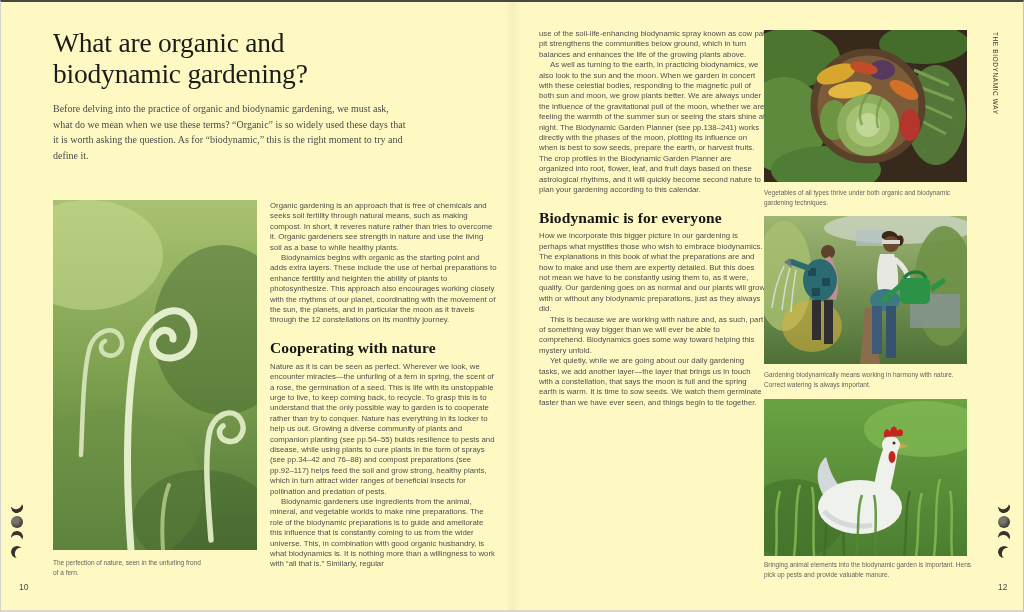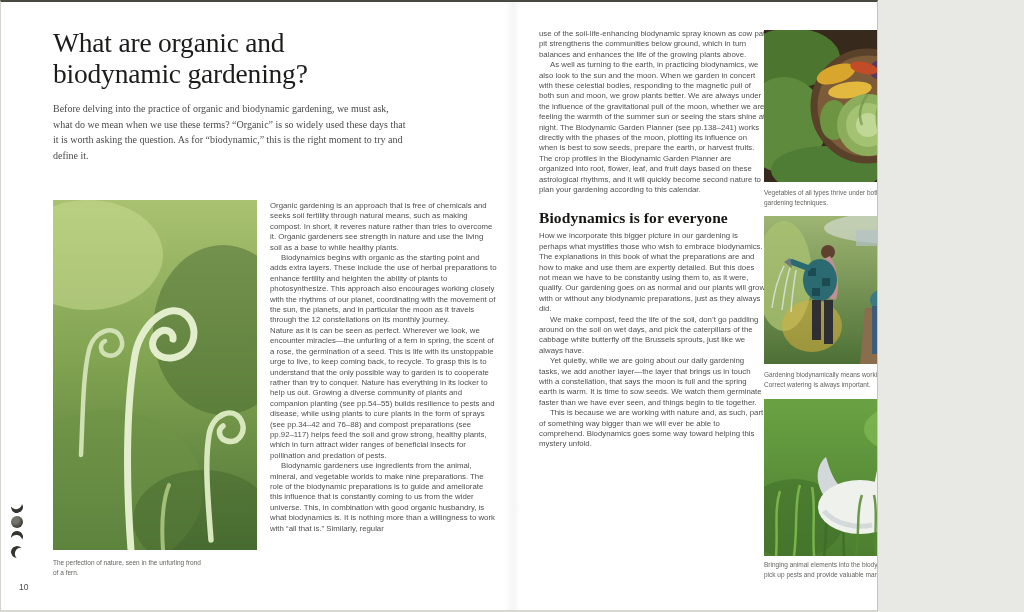--- a/index.html
+++ b/index.html
@@ -1,17 +1,17 @@
 <!DOCTYPE html>
 <html><head>
 <meta charset="utf-8">
 <style>
   html,body{margin:0;padding:0;background:#e8e8e4;}
   #spread{
-    position:relative;width:878px;height:612px;background:#ffffff;
+    position:relative;width:1024px;height:612px;background:#fef9c3;
     box-sizing:border-box;overflow:hidden;
     border-top:2px solid #4a4941;border-bottom:2px solid #d8d8d2;
     border-left:1px solid #d4d4ce;border-right:1px solid #c4c4be;
     font-family:"Liberation Sans",sans-serif;
   }
   .gutter{position:absolute;left:504px;top:0;width:16px;height:100%;
     background:linear-gradient(90deg,rgba(0,0,0,0) 0%,rgba(0,0,0,0.04) 50%,rgba(0,0,0,0) 100%);}
   .abs{position:absolute;}
   .title{
     left:52px;top:25px;width:310px;margin:0;
@@ -87,42 +87,42 @@
         <path d="M158,340 C154,290 152,260 156,235 C159,214 180,206 188,220 C194,231 186,244 174,241 C166,239 164,230 170,226" fill="none" stroke="#d8e7bd" stroke-width="5.5" stroke-linecap="round"></path>
         <path d="M28,255 C30,210 30,175 36,150 C41,130 62,124 68,138 C72,148 64,158 54,155 C47,153 46,144 52,141" fill="none" stroke="#cfe0b2" stroke-width="4.5" stroke-linecap="round"></path>
         <path d="M110,350 C108,320 110,300 116,285" fill="none" stroke="#b8d189" stroke-width="4" stroke-linecap="round" opacity="0.8"></path>
       </svg>
     </figure>
     <p class="abs caption fern-cap">The perfection of nature, seen in the unfurling frond of a fern.</p>
 
     <div class="abs col col-left">
       <p>Organic gardening is an approach that is free of chemicals and seeks soil fertility through natural means, such as making compost. In short, it reveres nature rather than tries to overcome it. Organic gardeners see strength in nature and use the living soil as a base to while healthy plants.</p>
       <p class="ind">Biodynamics begins with organic as the starting point and adds extra layers. These include the use of herbal preparations to enhance fertility and heighten the ability of plants to photosynthesize. This approach also encourages working closely with the rhythms of our planet, coordinating with the movement of the sun, the planets, and in particular the moon as it travels through the 12 constellations on its monthly journey.</p>
+      <h2 class="subhead">Cooperating with nature</h2>
       <p>Nature as it is can be seen as perfect. Wherever we look, we encounter miracles—the unfurling of a fern in spring, the scent of a rose, the germination of a seed. This is life with its unstoppable urge to live, to keep coming back, to recycle. To grasp this is to understand that the only possible way to garden is to cooperate rather than try to conquer. Nature has everything in its locker to help us out. Growing a diverse community of plants and companion planting (see pp.54–55) builds resilience to pests and disease, while using plants to cure plants in the form of sprays (see pp.34–42 and 76–88) and compost preparations (see pp.92–117) helps feed the soil and grow strong, healthy plants, which in turn attract wider ranges of beneficial insects for pollination and predation of pests.</p>
       <p class="ind">Biodynamic gardeners use ingredients from the animal, mineral, and vegetable worlds to make nine preparations. The role of the biodynamic preparations is to guide and ameliorate this influence that is constantly coming to us from the wider universe. This, in combination with good organic husbandry, is what biodynamics is. It is nothing more than a willingness to work with “all that is.” Similarly, regular</p>
     </div>
 
     <div class="abs moons moons-left">
       <span class="moon c1"></span>
       <span class="moon full"></span>
       <span class="moon c2"></span>
       <span class="moon c3"></span>
     </div>
     <div class="abs pnum pnum-left">10</div>
   </section>
 
   <section>
     <div class="abs col col-right">
       <p>use of the soil-life-enhancing biodynamic spray known as cow pat pit strengthens the communities below ground, which in turn balances and enhances the life of the growing plants above.</p>
       <p class="ind">As well as turning to the earth, in practicing biodynamics, we also look to the sun and the moon. When we garden in concert with these celestial bodies, responding to the magnetic pull of both sun and moon, we grow plants better. We are always under the influence of the gravitational pull of the moon, whether we are feeling the warmth of the summer sun or seeing the stars shine at night. The Biodynamic Garden Planner (see pp.138–241) works directly with the phases of the moon, plotting its influence on when is best to sow seeds, prepare the earth, or harvest fruits. The crop profiles in the Biodynamic Garden Planner are organized into root, flower, leaf, and fruit days based on these astrological rhythms, and it will quickly become second nature to plan your gardening according to this calendar.</p>
-      <h2 class="subhead">Biodynamics is for everyone</h2>
+      <h2 class="subhead">Biodynamic is for everyone</h2>
       <p>How we incorporate this bigger picture in our gardening is perhaps what mystifies those who wish to embrace biodynamics. The explanations in this book of what the preparations are and how to make and use them are expertly detailed. But this does not mean we have to be constantly using them to, as it were, qualify. Our gardening goes on as normal and our plants will grow with or without any biodynamic preparations, just as they always did.</p>
-      <p class="ind">We make compost, feed the life of the soil, don’t go paddling around on the soil on wet days, and pick the caterpillars of the cabbage white butterfly off the Brussels sprouts, just like we always have.</p>
+      <p class="ind">This is because we are working with nature and, as such, part of something way bigger than we will ever be able to comprehend. Biodynamics goes some way toward helping this mystery unfold.</p>
       <p class="ind">Yet quietly, while we are going about our daily gardening tasks, we add another layer—the layer that brings us in touch with a constellation, that says the moon is full and the spring earth is warm. It is time to sow seeds. We watch them germinate faster than we have ever seen, and things begin to tie together.</p>
-      <p class="ind">This is because we are working with nature and, as such, part of something way bigger than we will ever be able to comprehend. Biodynamics goes some way toward helping this mystery unfold.</p>
     </div>
 
     <figure class="abs photo veg-photo">
       <svg viewBox="0 0 203 152" preserveAspectRatio="none">
         <rect width="203" height="152" fill="#38291d"></rect>
         <circle cx="180" cy="30" r="2" fill="#5d4a38"></circle>
           <circle cx="160" cy="120" r="2" fill="#5d4a38"></circle>
         <circle cx="190" cy="90" r="1.5" fill="#5d4a38"></circle>
           <circle cx="30" cy="60" r="1.5" fill="#5d4a38"></circle>
         <ellipse cx="28" cy="28" rx="48" ry="30" fill="#4c7630"></ellipse>

